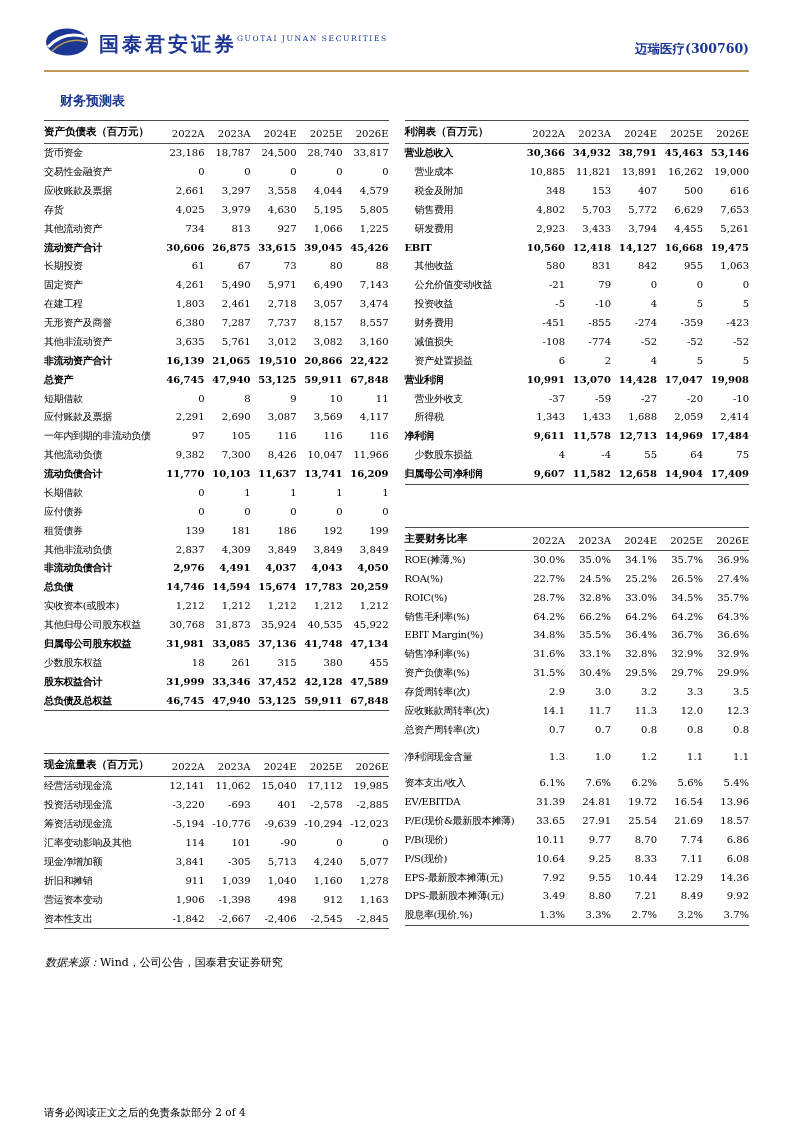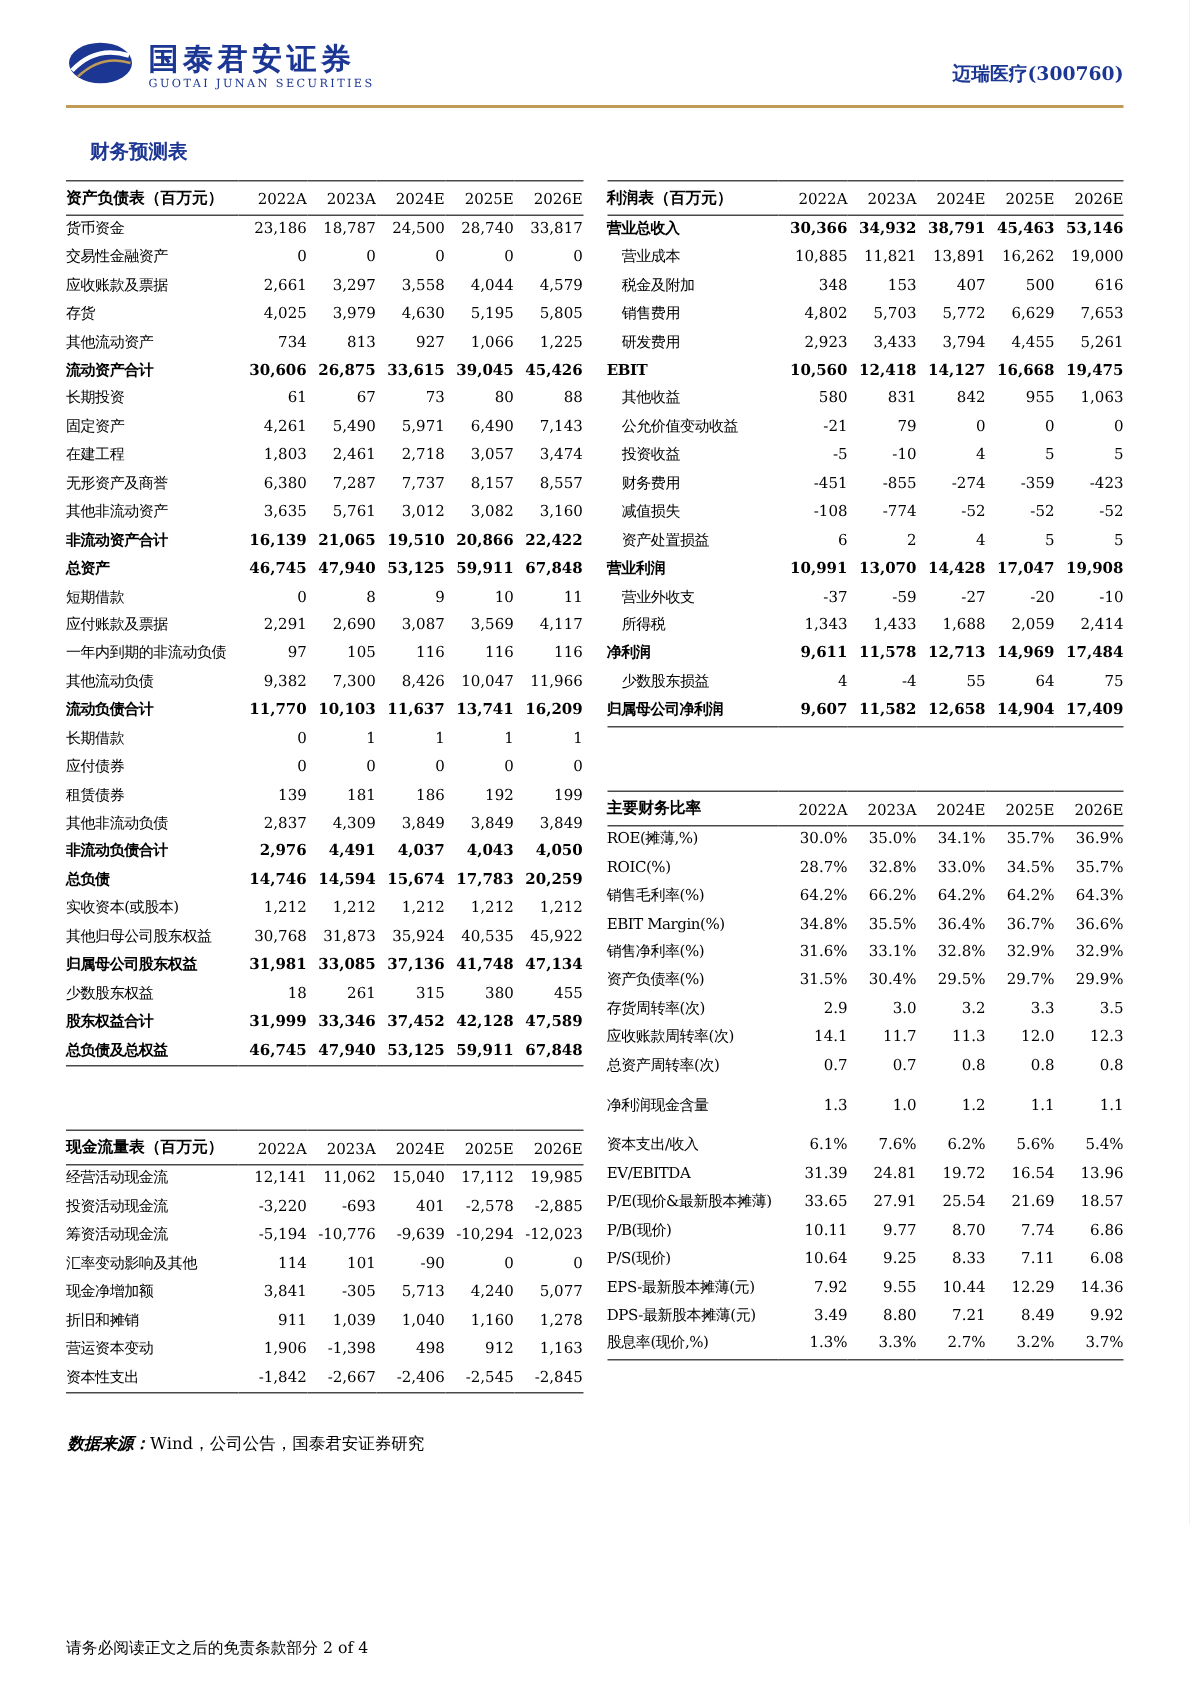--- a/index.html
+++ b/index.html
@@ -11,21 +11,21 @@
   html,body{margin:0;padding:0;background:#e8e8e8;}
   .page{
     width:793px;height:1122px;margin:0 auto;background:#fff;position:relative;
     padding:26px 44px 0 44px;
     font-family:"DejaVu Serif","Liberation Serif",serif;
     color:#000;
   }
   
   .hdr{display:flex;justify-content:space-between;align-items:flex-end;padding-bottom:8px;border-bottom:2px solid var(--gold);}
   .brand{display:flex;align-items:center;gap:9px;}
-  .brand-txt{display:flex;flex-direction:column;line-height:1.1;justify-content:center;}
+  .brand-txt{display:flex;flex-direction:row;line-height:1.1;justify-content:center;}
   .brand-cn{font-size:20px;font-weight:bold;color:var(--navy);letter-spacing:3px;}
   .brand-en{font-size:7.5px;color:var(--navy);letter-spacing:1.6px;margin-top:2px;}
   .stock{font-size:12.5px;font-weight:bold;color:var(--navy);padding-bottom:4px;}
   
   .page-title{font-size:13px;font-weight:bold;color:var(--navy);margin:20px 0 10px 16px;}
   
   .cols{display:flex;gap:16px;align-items:flex-start;justify-content:flex-end;}
   .col{flex:1;min-width:0;}
   
   table{width:100%;border-collapse:collapse;font-size:10px;border-bottom:1px solid var(--line);}
@@ -34,22 +34,22 @@
   th.tbl-title{text-align:left;font-size:10.5px;font-weight:bold;white-space:normal;}
   th.col-year{text-align:right;font-weight:normal;width:46px;font-size:10px;}
   tbody td{padding:3.2px 0;line-height:12.5px;}
   td.label{text-align:left;white-space:nowrap;letter-spacing:-0.3px;overflow:visible;}
   td.label.ind{padding-left:10px;}
   td.num{text-align:right;width:46px;white-space:nowrap;}
   tr.bold td{font-weight:bold;}
   tr.gap td{padding-top:11px;}
   
   .source-note{margin:26px 0 0 1px;font-size:11px;}
-  .source-note .pfx{font-weight:bold;font-style:italic;}
-  .page-footer{position:absolute;left:44px;bottom:16px;font-size:10.5px;}
+  .source-note .pfx{font-weight:normal;font-style:italic;}
+  .page-footer{position:absolute;left:44px;bottom:2px;font-size:10.5px;}
 </style>
 </head>
 <body>
 
 <div class="page">
 
   <div class="hdr">
     <div class="brand">
       <span>
         <svg width="46" height="32" viewBox="0 0 46 32" aria-hidden="true">
@@ -576,20 +576,28 @@
           <tbody>
             <tr>
               <td class="label">ROE(摊薄,%)</td>
               <td class="num">30.0%</td>
               <td class="num">35.0%</td>
               <td class="num">34.1%</td>
               <td class="num">35.7%</td>
               <td class="num">36.9%</td>
             </tr>
             <tr>
+              <td class="label">ROA(%)</td>
+              <td class="num">22.7%</td>
+              <td class="num">24.5%</td>
+              <td class="num">25.2%</td>
+              <td class="num">26.5%</td>
+              <td class="num">27.4%</td>
+            </tr>
+            <tr>
               <td class="label">ROIC(%)</td>
               <td class="num">28.7%</td>
               <td class="num">32.8%</td>
               <td class="num">33.0%</td>
               <td class="num">34.5%</td>
               <td class="num">35.7%</td>
             </tr>
             <tr>
               <td class="label">销售毛利率(%)</td>
               <td class="num">64.2%</td>

